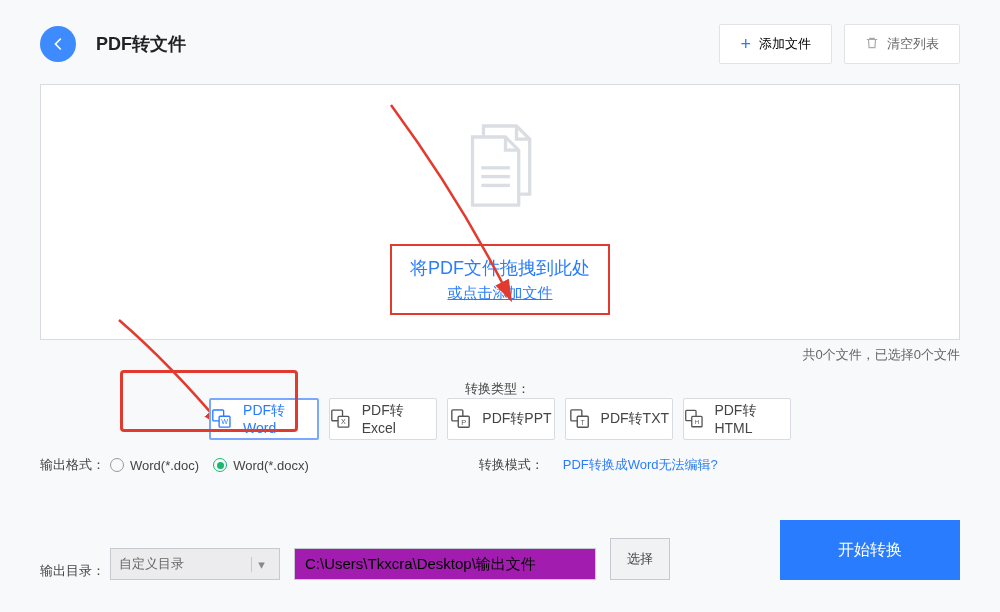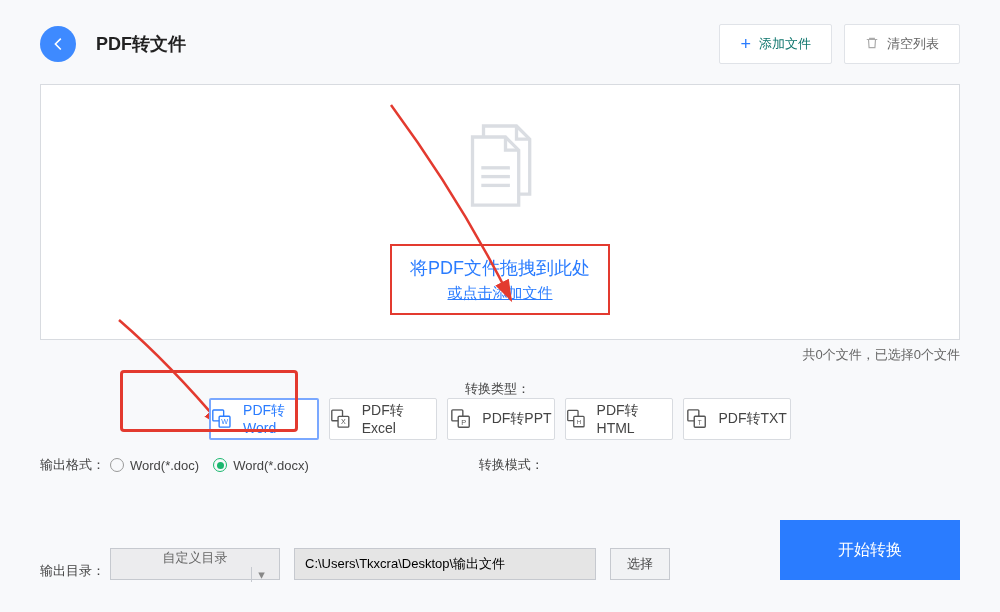--- a/index.html
+++ b/index.html
@@ -35,21 +35,21 @@
     gap: 8px;
     height: 40px; padding: 0 20px;
     border: 1px solid #e0e3e8;
     background: #fff;
     border-radius: 2px;
     cursor: pointer;
     font-size: 13px;
     color: #666;
   }
   .action-btn .plus { color: #2a7cff; font-size: 18px; font-weight: 300; line-height: 1;}
-  .add-file-text { color: #0f766e; }
+  .add-file-text { color: #000000; }
   .trash { color: #aaa; }
   .dropzone {
     margin: 8px 40px 4px 40px;
     height: 256px;
     border: 1px solid #d8dbe0;
     background: #fff;
     display: flex; flex-direction: column;
     align-items: center; justify-content: center;
     position: relative;
   }
@@ -121,42 +121,41 @@
     padding: 0 40px;
     position: absolute;
     left: 0; right: 0;
     bottom: 32px;
   }
   .select-box {
     width: 170px; height: 32px;
     border: 1px solid #c6c9cf;
     background: #ececee;
     display: flex; align-items: center;
-    padding: 0 8px;
+    padding: 12px 8px;
     font-size: 13px; color: #666;
     cursor: pointer;
     margin-right: 14px;
-    flex-direction: column;
   }
   .select-box .dd-arrow {
     margin-left: auto;
     width: 20px; text-align: center; border-left: 1px solid #c6c9cf;
     color: #888;
   }
   .path-input {
     flex: 1; height: 32px;
     border: 1px solid #c6c9cf;
-    background: #e5e5e5;
+    background: #a21caf;
     padding: 0 10px;
-    font-size: 13px;
+    font-size: 15px;
     outline: none;
     margin-right: 14px;
   }
   .browse-btn {
-    width: 60px; height: 32px;
+    width: 60px; height: 42px;
     border: 1px solid #c6c9cf;
     background: #f1f2f4;
     font-size: 13px; color: #444;
     cursor: pointer;
     margin-right: 110px;
   }
   .start-btn {
     width: 180px; height: 60px;
     background: #2a7cff;
     color: #fff;
@@ -255,49 +254,50 @@
           <rect x="2" y="2" width="12" height="12" rx="1" fill="none" stroke="#555" stroke-width="1.5"></rect>
           <rect x="9" y="9" width="12" height="12" rx="1" fill="#fff" stroke="#555" stroke-width="1.5"></rect>
           <text x="15" y="18" font-size="8" fill="#555" text-anchor="middle">P</text>
         </svg>
       <span>PDF转PPT</span>
     </div>
     <div class="tab">
       <svg class="tab-icon" viewBox="0 0 24 24">
           <rect x="2" y="2" width="12" height="12" rx="1" fill="none" stroke="#555" stroke-width="1.5"></rect>
           <rect x="9" y="9" width="12" height="12" rx="1" fill="#fff" stroke="#555" stroke-width="1.5"></rect>
-          <text x="15" y="18" font-size="7" fill="#555" text-anchor="middle">H</text>
-        </svg>
-      <span>PDF转HTML</span>
+          <text x="15" y="18" font-size="7" fill="#555" text-anchor="middle">T</text>
+        </svg>
+      <span>PDF转TXT</span>
     </div>
     <div class="tab">
       <svg class="tab-icon" viewBox="0 0 24 24">
           <rect x="2" y="2" width="12" height="12" rx="1" fill="none" stroke="#555" stroke-width="1.5"></rect>
           <rect x="9" y="9" width="12" height="12" rx="1" fill="#fff" stroke="#555" stroke-width="1.5"></rect>
-          <text x="15" y="18" font-size="7" fill="#555" text-anchor="middle">T</text>
-        </svg>
-      <span>PDF转TXT</span>
+          <text x="15" y="18" font-size="7" fill="#555" text-anchor="middle">H</text>
+        </svg>
+      <span>PDF转HTML</span>
     </div>
   </div>
   <div class="highlight-box"></div>
 </div>
 
 <div class="row radio-row">
   <div class="row-label">输出格式：</div>
   <div class="radio-group">
     <div class="radio-opt">
       <span class="radio-circle"></span>
       <span>Word(*.doc)</span>
     </div>
     <div class="radio-opt">
       <span class="radio-circle selected"></span>
       <span>Word(*.docx)</span>
     </div>
   </div>
   <div class="row-label mode-label">转换模式：</div>
+  <span class="help-link">PDF转换成Word无法编辑?</span>
 </div>
 
 <div class="bottom-row">
   <div class="row-label">输出目录：</div>
   <div class="select-box">
     <span>自定义目录</span>
     <span class="dd-arrow">▾</span>
   </div>
   <input class="path-input" value="C:\Users\Tkxcra\Desktop\输出文件" style="">
   <button class="browse-btn">选择</button>

